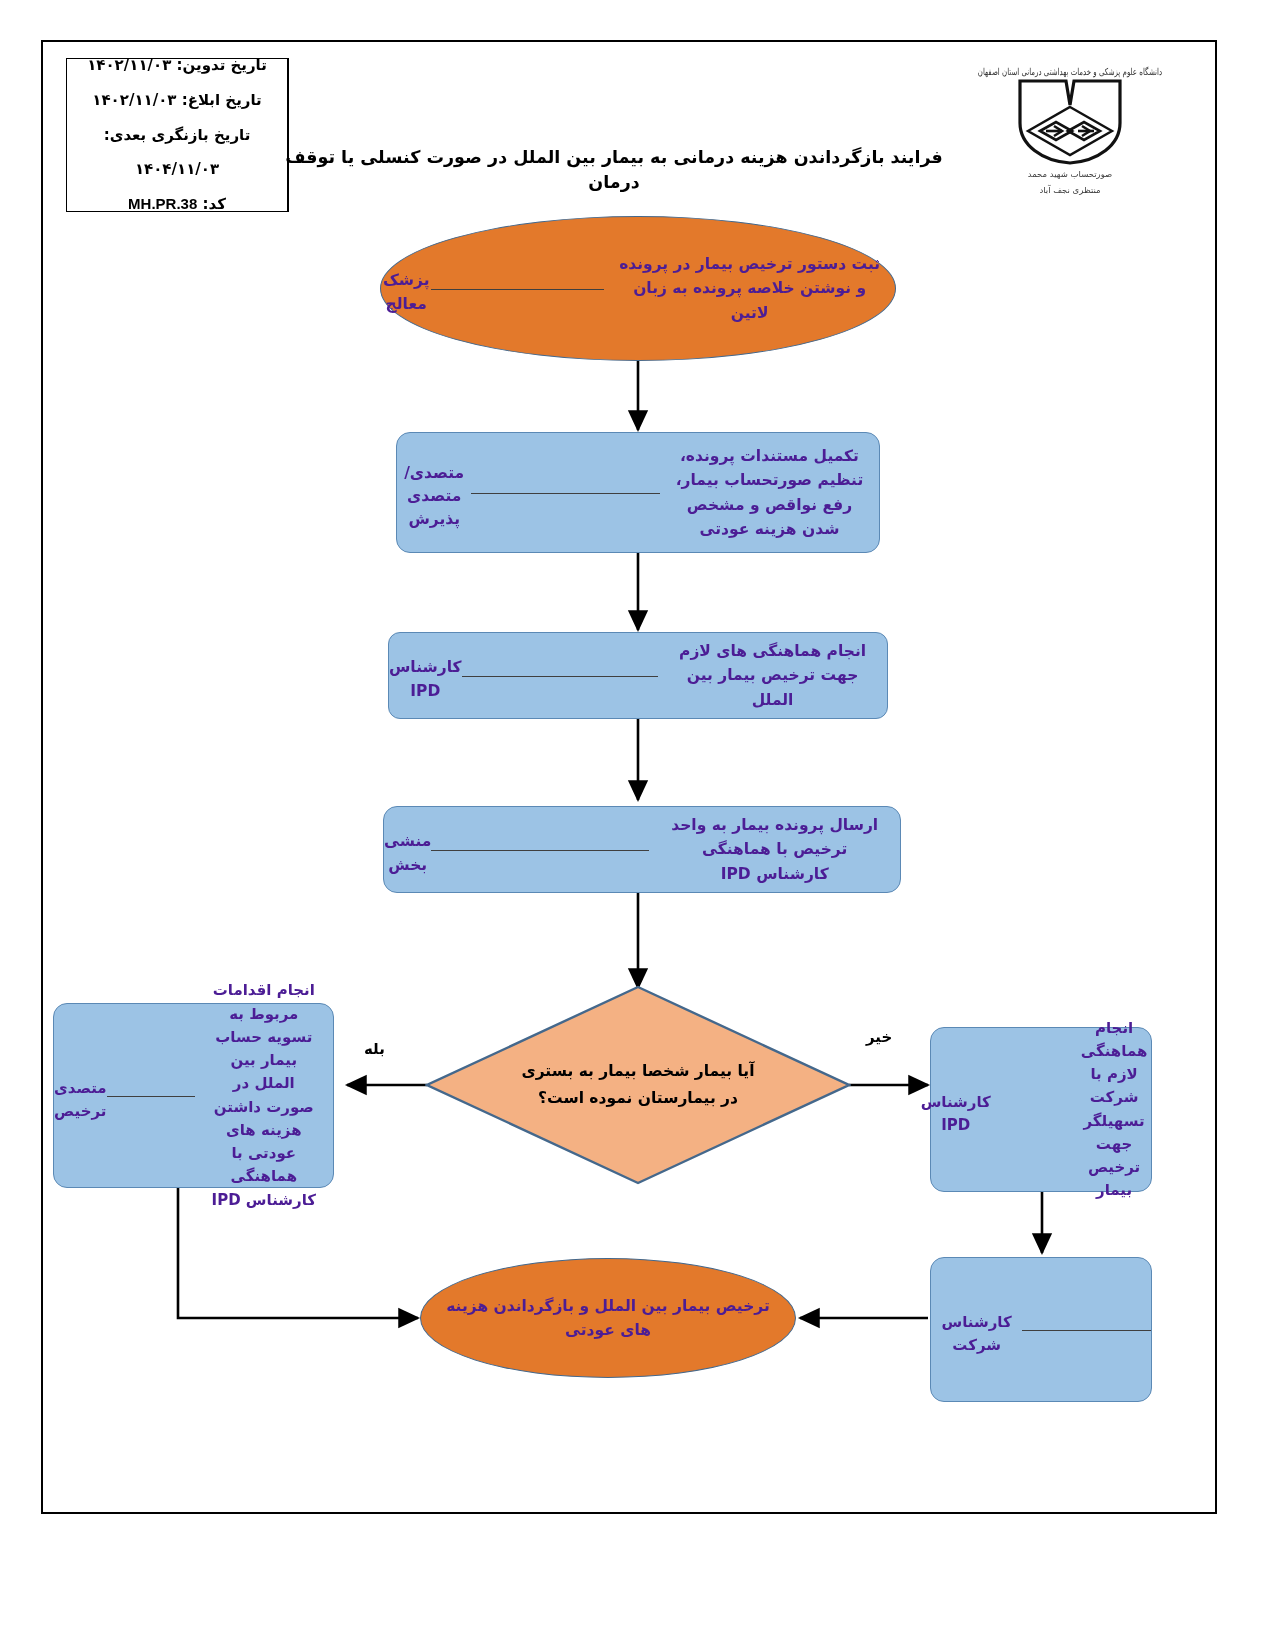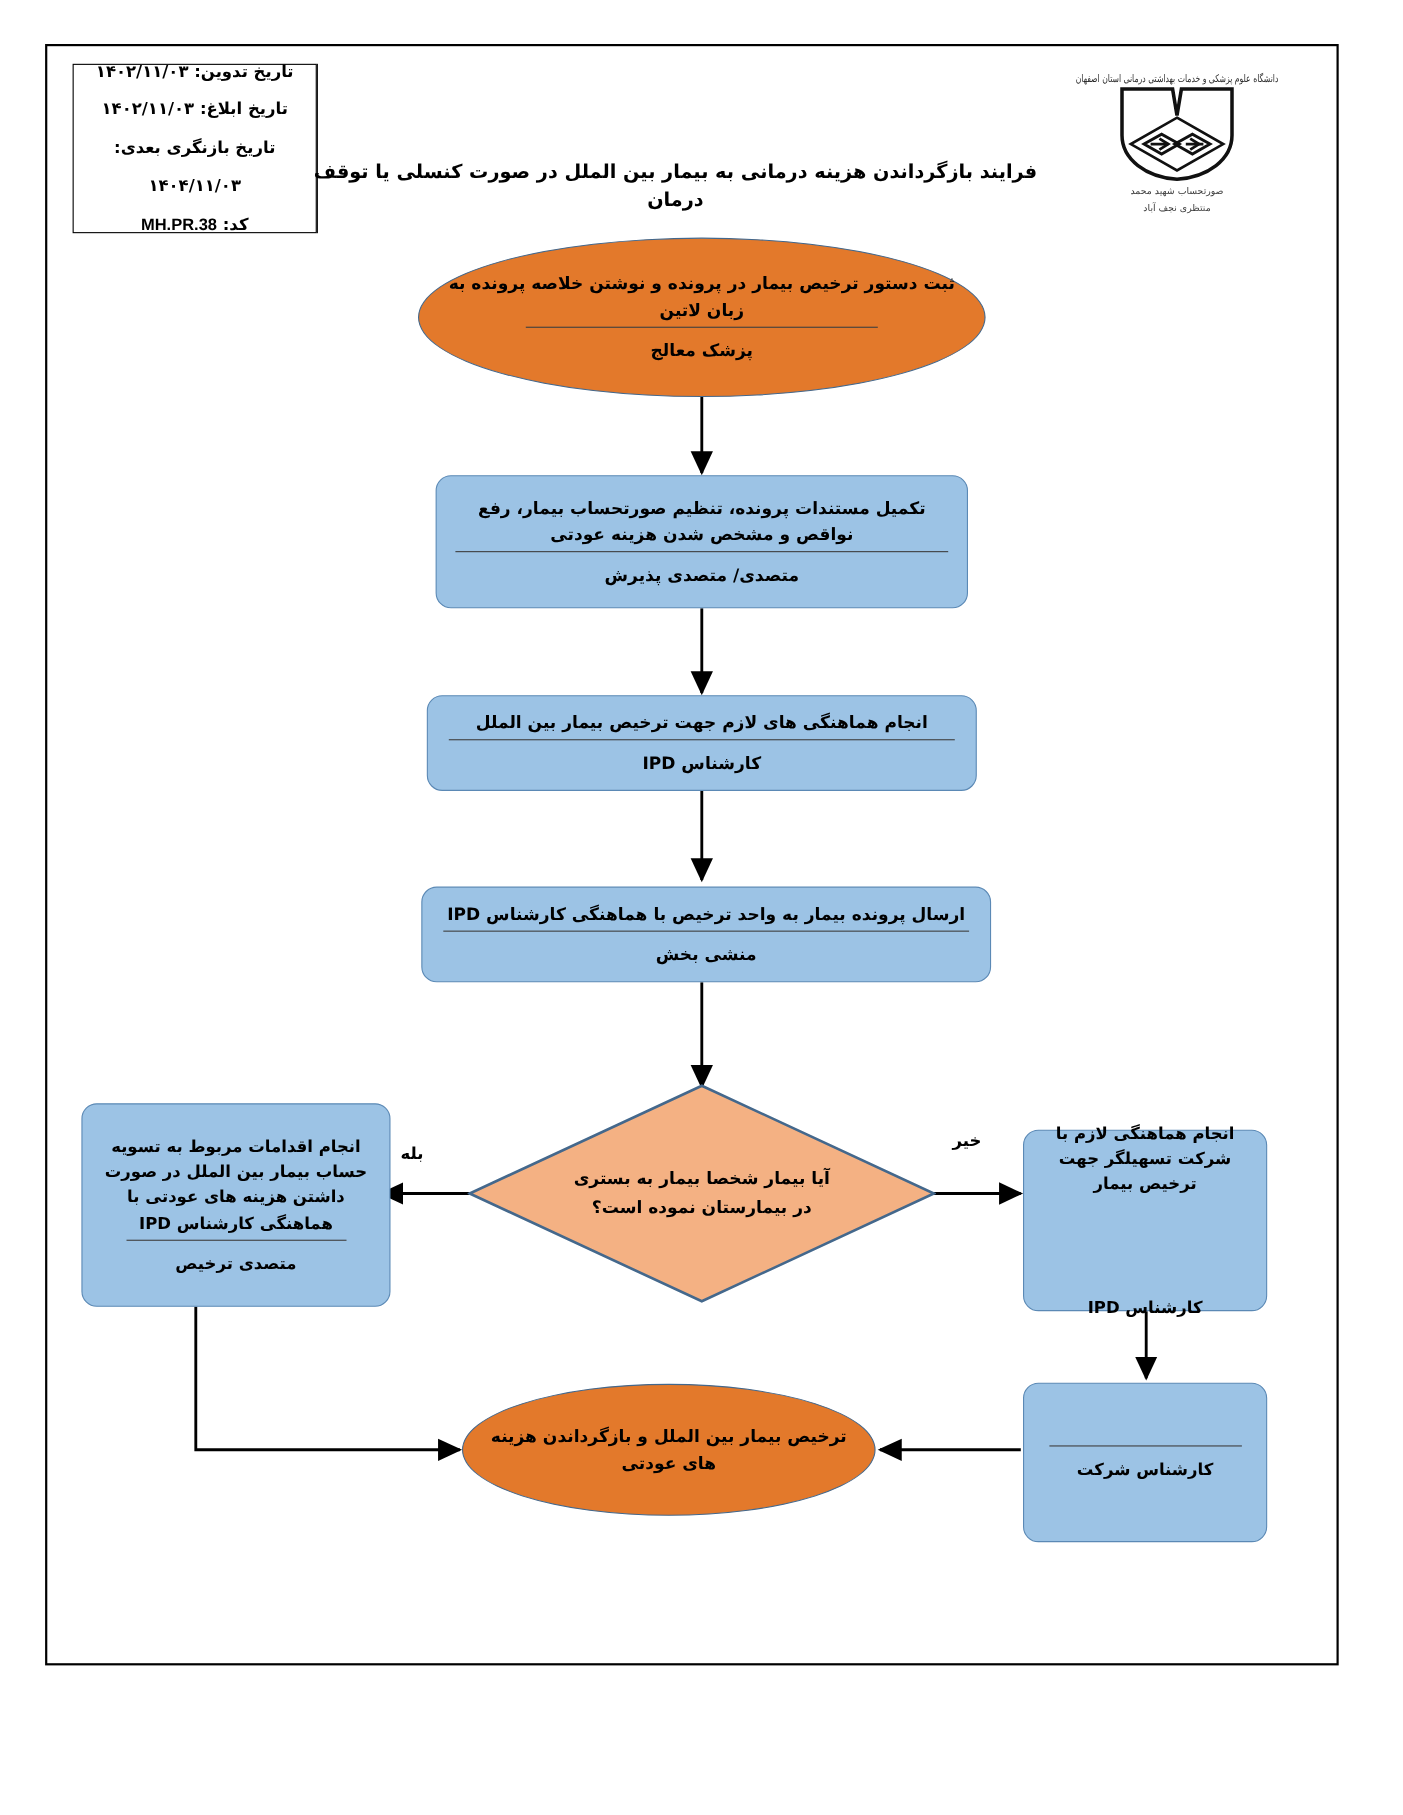--- a/index.html
+++ b/index.html
@@ -48,22 +48,22 @@
   }
   #logo-block svg{display:block;}
   #logo-block .logo-caption{
     font-size:8.5px;color:#3a3a3a;text-align:center;line-height:1.5;
     margin-top:3px;letter-spacing:.6px;white-space:nowrap;
   }
 
   
   .node{
     position:absolute;box-sizing:border-box;
-    display:flex;flex-direction:column;align-items:center;justify-content:center;
-    direction:rtl;color:#000000;z-index:4;
+    display:flex;flex-direction:row;align-items:center;justify-content:center;
+    direction:rtl;color:#4c1d95;z-index:4;
   }
   .node .body{
     font-weight:700;text-align:center;line-height:1.55;
     padding:0 14px;width:100%;box-sizing:border-box;
   }
   .node .role{
     font-weight:700;text-align:center;line-height:1.5;
     padding-top:4px;margin-top:4px;
   }
   .node .sep{
@@ -161,21 +161,21 @@
   <div class="sep" style="width:320px;"></div>
   <div class="role">پزشک معالج</div>
 </div>
 
 <div class="node process" style="left:396px;top:432px;width:484px;height:121px;font-size:15.5px;">
   <div class="body">تکمیل مستندات پرونده، تنظیم صورتحساب بیمار، رفع نواقص و مشخص شدن هزینه عودتی</div>
   <div class="sep" style="width:448px;"></div>
   <div class="role">متصدی/ متصدی پذیرش</div>
 </div>
 
-<div class="node process" style="left:388px;top:632px;width:500px;height:87px;font-size:15.5px;">
+<div class="node process" style="left:388px;top:632px;width:500px;height:87px;font-size:15.5px;border-radius:12px;">
   <div class="body">انجام هماهنگی های لازم جهت ترخیص بیمار بین الملل</div>
   <div class="sep" style="width:460px;"></div>
   <div class="role">کارشناس IPD</div>
 </div>
 
 <div class="node process" style="left:383px;top:806px;width:518px;height:87px;font-size:15.5px;">
   <div class="body">ارسال پرونده بیمار به واحد ترخیص با هماهنگی کارشناس IPD</div>
   <div class="sep" style="width:478px;"></div>
   <div class="role">منشی بخش</div>
 </div>
@@ -183,21 +183,21 @@
 <div class="diamond-wrap" style="left:425px;top:985px;width:426px;height:200px;">
   <svg width="426" height="200" viewBox="0 0 426 200">
     <polygon points="213,2 424,100 213,198 2,100" fill="#F4B183" stroke="#44688c" stroke-width="2.4"></polygon>
   </svg>
   <div class="dtext" style="font-size:15.5px;padding:0 86px;box-sizing:border-box;">آیا بیمار شخصا بیمار به بستری در بیمارستان نموده است؟</div>
 </div>
 
 <div class="edge-label" style="left:364px;top:1040px;">بله</div>
 <div class="edge-label" style="left:866px;top:1028px;">خیر</div>
 
-<div class="node process" style="left:74px;top:1003px;width:281px;height:185px;font-size:15px;">
+<div class="node process" style="left:53px;top:1003px;width:281px;height:185px;font-size:15px;">
   <div class="body">انجام اقدامات مربوط به تسویه حساب بیمار بین الملل در صورت داشتن هزینه های عودتی با هماهنگی کارشناس IPD</div>
   <div class="sep" style="width:200px;"></div>
   <div class="role">متصدی ترخیص</div>
 </div>
 
 <div class="node process" style="left:930px;top:1027px;width:222px;height:165px;font-size:15px;gap:38px;">
   <div class="body">انجام هماهنگی لازم با شرکت تسهیلگر جهت ترخیص بیمار</div>
   <div class="sep" style="width:175px;"></div>
   <div class="role">کارشناس IPD</div>
 </div>

